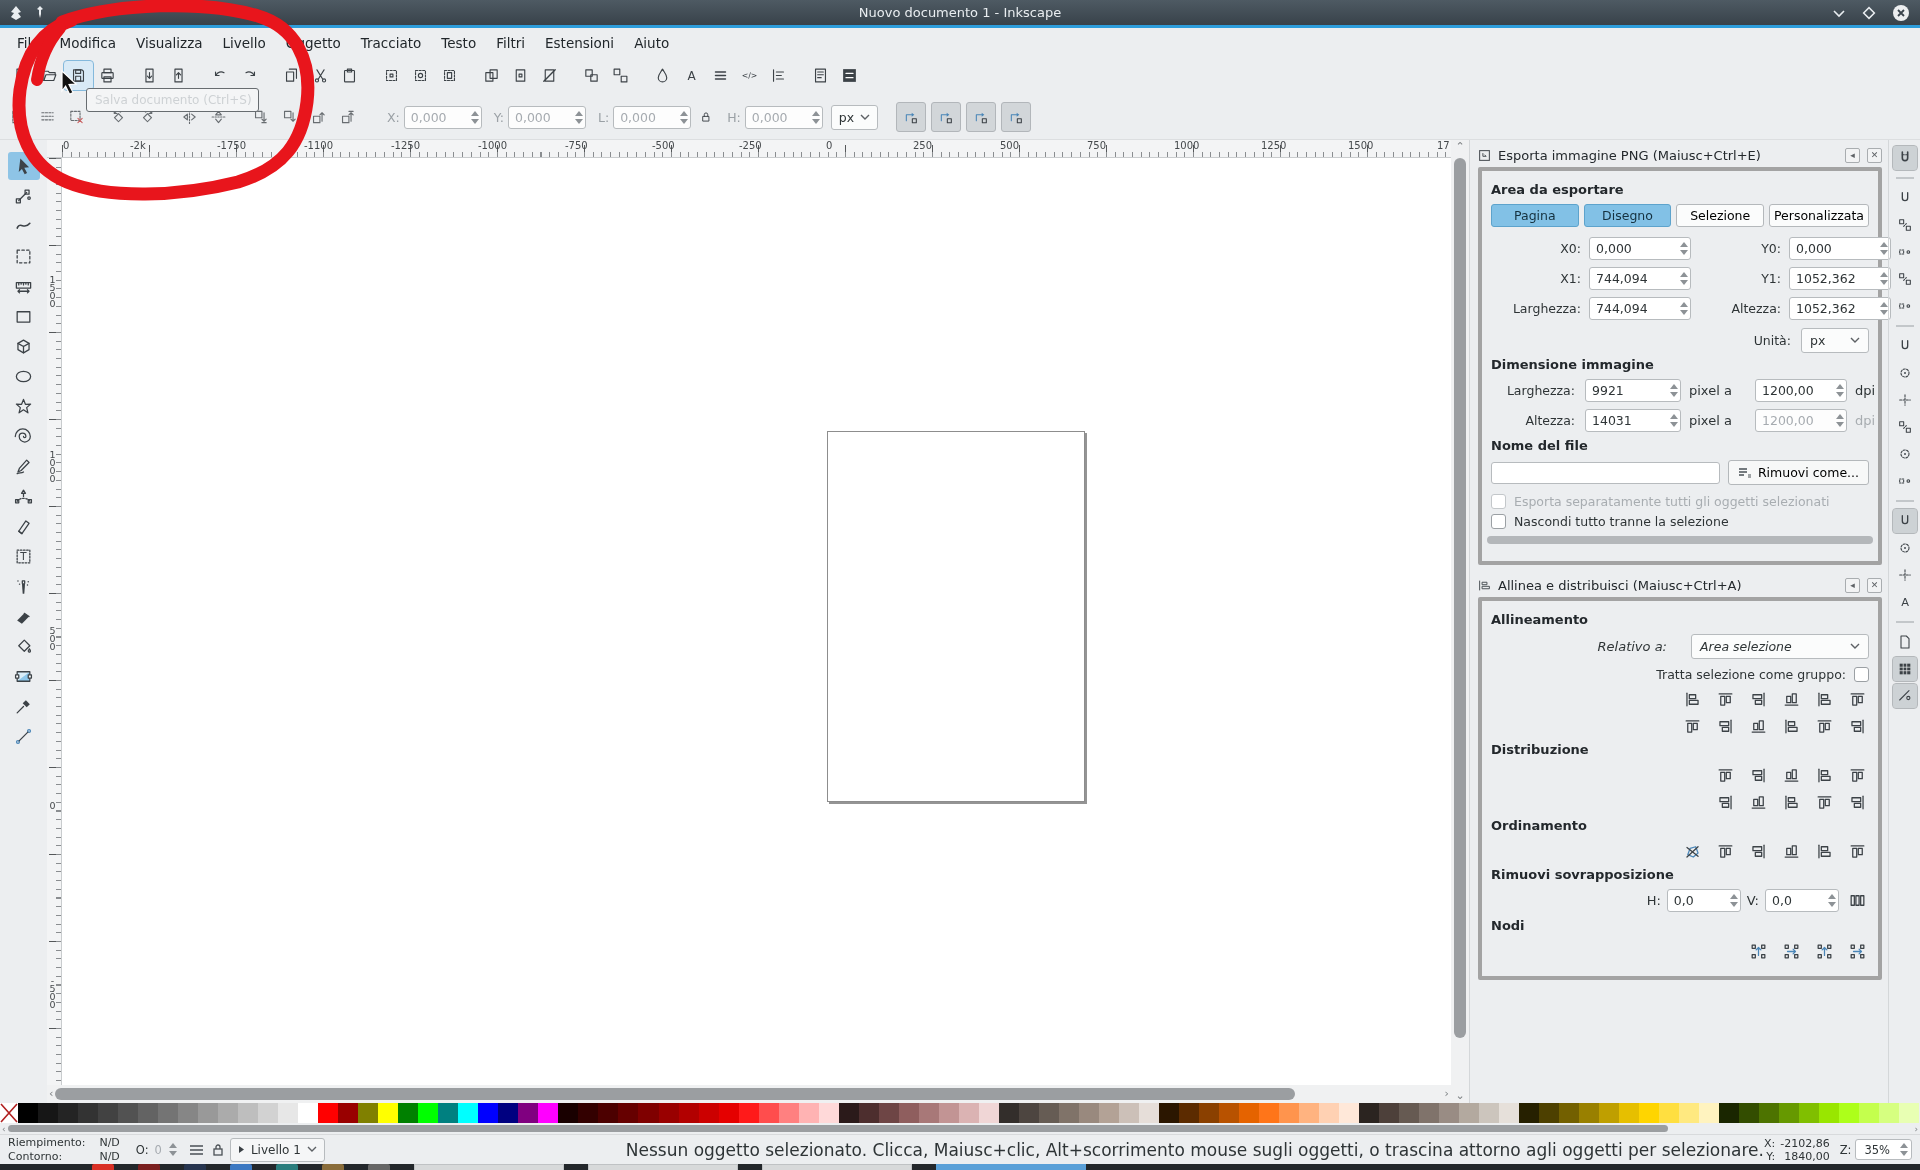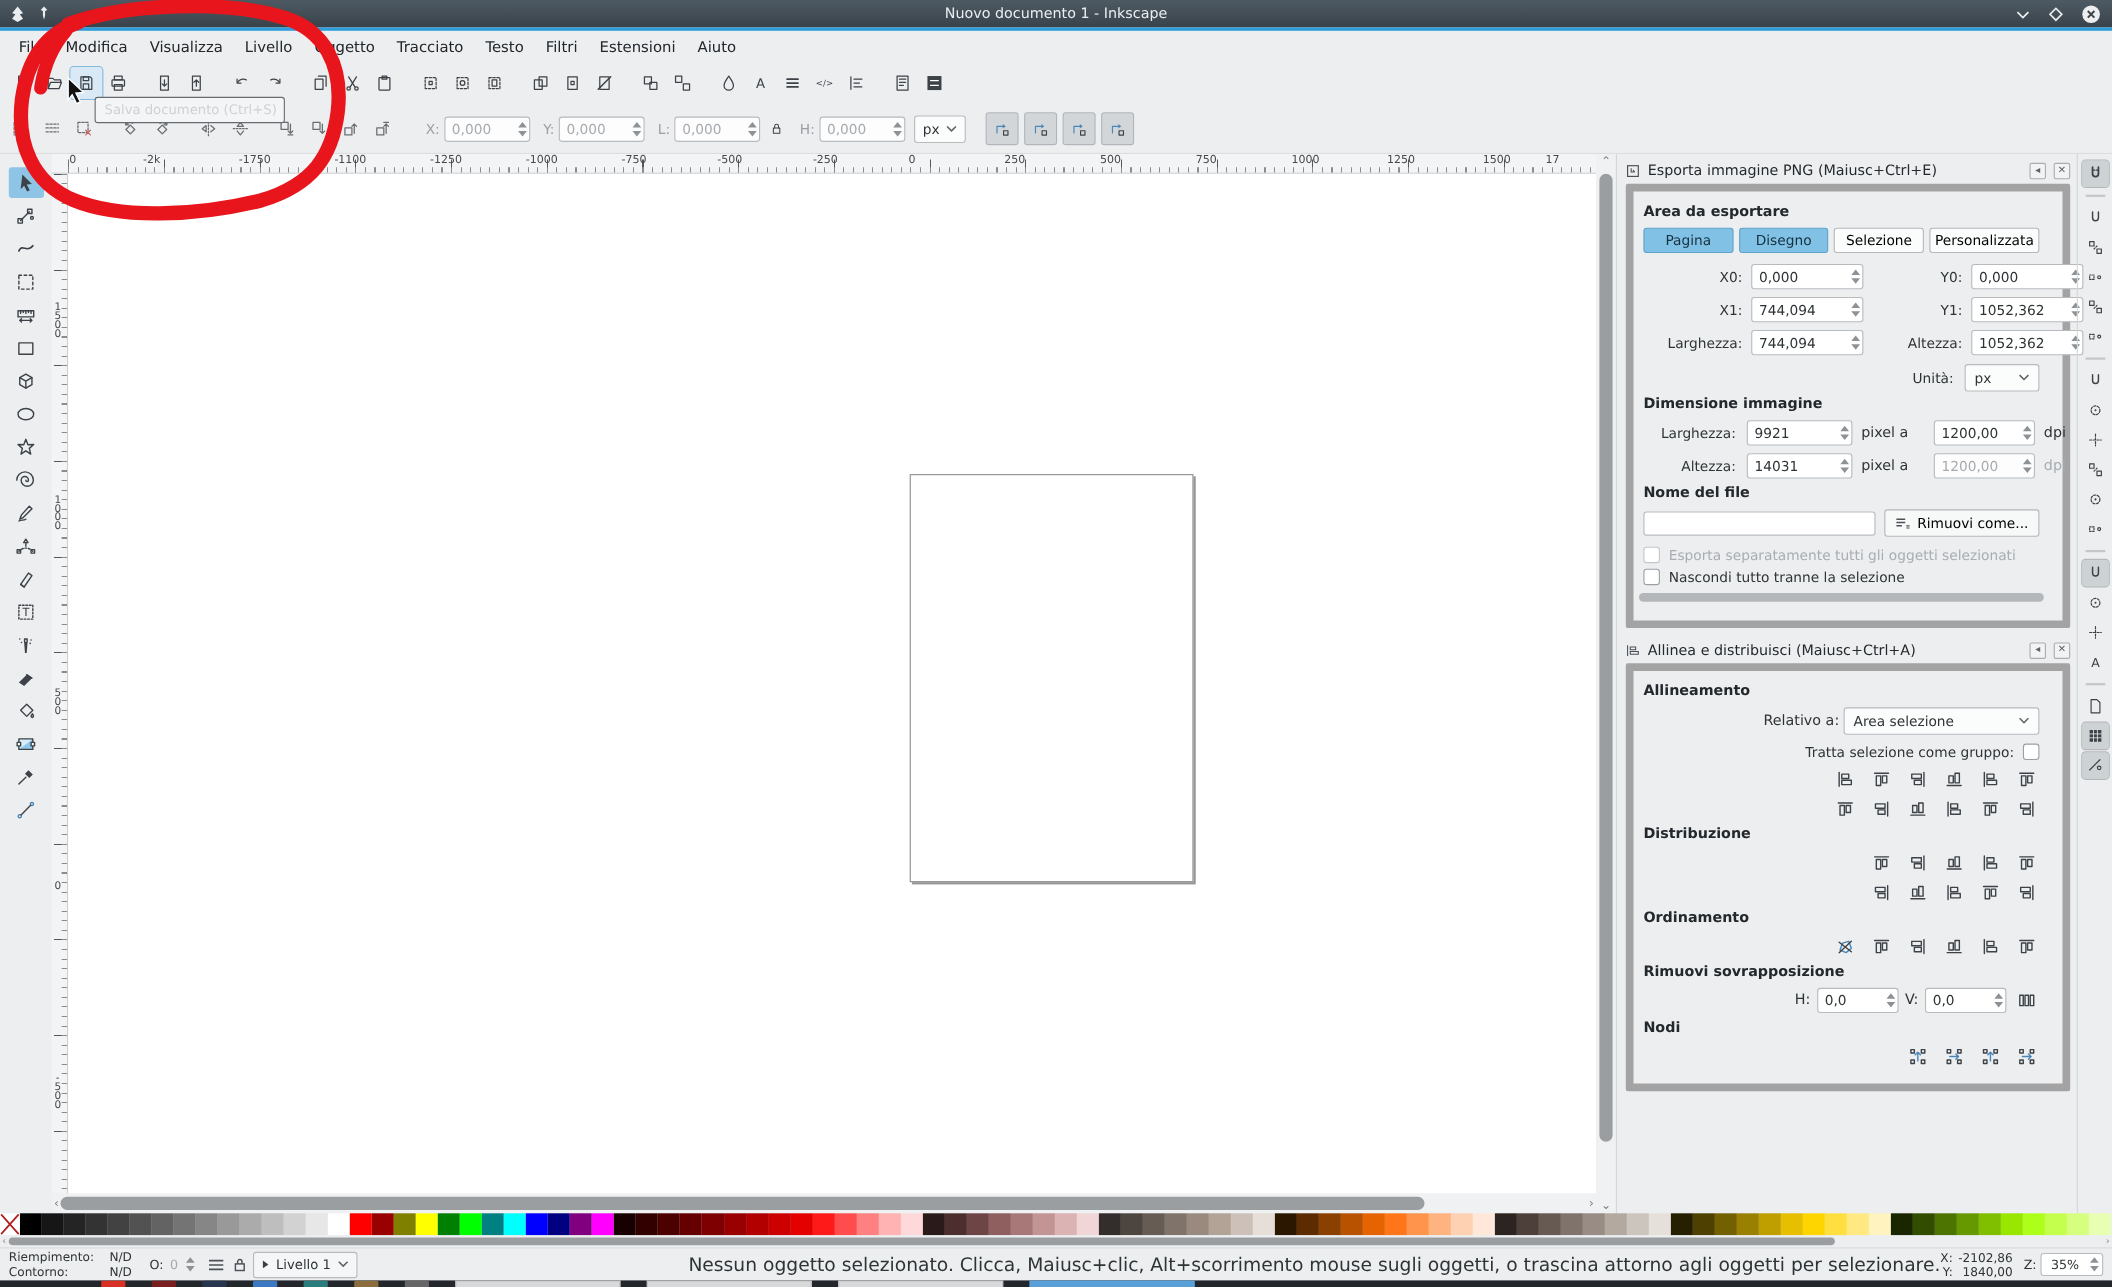--- a/index.html
+++ b/index.html
@@ -49,41 +49,41 @@
   .vscroll{left:1451px;top:140px;width:18px;height:963px;background:#f0f1f2;display:flex;flex-direction:column;align-items:center;}
   .hscroll{left:47px;top:1085px;width:1404px;height:18px;background:#f0f1f2;display:flex;align-items:center;}
   .thumb-v{width:12px;border-radius:6px;background:#9b9ea1;}
   .thumb-h{height:12px;border-radius:6px;background:#9b9ea1;}
   .scr-arrow{font-size:11px;color:#7d8184;line-height:10px;padding:2px;}
   
   .dock{left:1469px;top:140px;width:419px;height:963px;background:#eceef0;border-left:1px solid #d4d7d9;padding:3px 6px 0 8px;}
   .panel-h{display:flex;align-items:center;height:24px;gap:7px;font-size:13px;color:#24292d;}
   .ph-title{flex:1;white-space:nowrap;overflow:hidden;}
   .ph-btn{width:15px;height:15px;border:1px solid #a9adb0;border-radius:2px;display:flex;align-items:center;justify-content:center;font-size:9px;color:#5d6165;background:#f2f3f4;}
-  .panel-body{border:7px solid #a3a3a3;border-radius:2px;padding:7px 21px 9px 9px;}
+  .panel-body{border:4px solid #a3a3a3;border-radius:2px;padding:7px 9px 9px 9px;}
   .sect{font-weight:bold;color:#23282c;margin:4px 0 7px 0;font-size:13px;}
   .areabtns{display:flex;gap:5px;margin-bottom:10px;}
   .areabtn{flex:1;height:23px;display:flex;align-items:center;justify-content:center;font-size:12.5px;border:1px solid #b4b8bb;border-radius:3px;background:#fbfcfc;white-space:nowrap;padding:0 4px;}
   .areabtn.active{background:#82c1e6;border-color:#5da3cc;color:#15313f;}
   .coordgrid{display:grid;grid-template-columns:92px 102px 86px 102px;column-gap:6px;row-gap:7px;align-items:center;margin-bottom:8px;}
   .glab{text-align:right;font-size:12.5px;padding-right:2px;}
   .unitrow{display:flex;justify-content:flex-end;align-items:center;gap:8px;margin:2px 0 4px 0;}
   .sizegrid{display:grid;grid-template-columns:86px 96px 58px 92px 30px;column-gap:8px;row-gap:7px;align-items:center;margin-bottom:6px;}
   .filerow{display:flex;gap:8px;align-items:center;margin-bottom:9px;}
   .fileinput{flex:1;height:22px;background:#fff;border:1px solid #b7bbbe;border-radius:3px;}
   .btn{display:flex;align-items:center;gap:6px;height:25px;padding:0 9px;border:1px solid #b4b8bb;border-radius:3px;background:#f7f8f8;font-size:12.5px;white-space:nowrap;}
   .cbrow{display:flex;align-items:center;gap:8px;margin:5px 0;font-size:12.5px;}
   .cb{width:15px;height:15px;border:1px solid #9ba0a4;border-radius:3px;background:#fff;flex:0 0 auto;}
   .cbrow.dis{color:#a8adb1;} .cbrow.dis .cb{border-color:#c3c7ca;}
   .hr-bar{height:8px;background:#b4b7ba;border-radius:4px;margin:7px -4px 8px -4px;}
   .exp-footer{display:flex;align-items:center;justify-content:space-between;margin-top:4px;}
   .ddown{display:flex;align-items:center;justify-content:space-between;height:25px;border:1px solid #b7bbbe;border-radius:3px;background:#fbfcfc;padding:0 8px;font-size:12.5px;}
   .alignrow{display:flex;justify-content:flex-end;gap:9px;margin:5px 0;}
   .aic{width:24px;height:22px;display:flex;align-items:center;justify-content:center;}
-  .rel-row{display:flex;justify-content:flex-end;align-items:center;gap:4px;margin:2px 0 8px 0;}
+  .rel-row{display:flex;justify-content:flex-end;align-items:center;gap:24px;margin:2px 0 8px 0;font-style:italic;}
   .grp-row{display:flex;justify-content:flex-end;align-items:center;gap:8px;margin-bottom:6px;font-size:12.5px;}
   .hv-row{display:flex;justify-content:flex-end;align-items:center;gap:6px;margin:6px 0;}
   
   .snapbar{left:1888px;top:140px;width:32px;height:963px;border-left:1px solid #d4d7d9;display:flex;flex-direction:column;align-items:center;padding-top:6px;gap:3px;}
   .snap{width:24px;height:24px;display:flex;align-items:center;justify-content:center;border-radius:3px;flex:0 0 auto;}
   .snap.pressed{background:#cdd2d5;outline:1px solid #b4b8bb;}
   .snapdiv{width:18px;height:2px;background:#c3c7ca;margin:4px 0;flex:0 0 auto;}
   
   .palette{left:0;top:1103px;width:1920px;height:20px;display:flex;}
   .swatch{flex:1 1 auto;height:20px;}
@@ -481,21 +481,21 @@
       <span class="hlab" style="left: 503px;">-750</span>
       <span class="hlab" style="left: 590px;">-500</span>
       <span class="hlab" style="left: 677px;">-250</span>
       <span class="hlab" style="left: 764px;">0</span>
       <span class="hlab" style="left: 851px;">250</span>
       <span class="hlab" style="left: 938px;">500</span>
       <span class="hlab" style="left: 1025px;">750</span>
       <span class="hlab" style="left: 1112px;">1000</span>
       <span class="hlab" style="left: 1199px;">1250</span>
       <span class="hlab" style="left: 1286px;">1500</span>
-      <span class="hlab" style="left: 1343px;">17</span>
+      <span class="hlab" style="left: 1375px;">17</span>
     </div>
   <div class="abs vruler" id="vruler">
       <span class="vlab" style="top: 116px;">1500</span>
       <span class="vlab" style="top: 291px;">1000</span>
       <span class="vlab" style="top: 467px;">500</span>
       <span class="vlab" style="top: 642px;">0</span>
       <span class="vlab" style="top: 817px;">-500</span>
     </div>
   <div class="abs canvas">
     <div class="page"></div>

